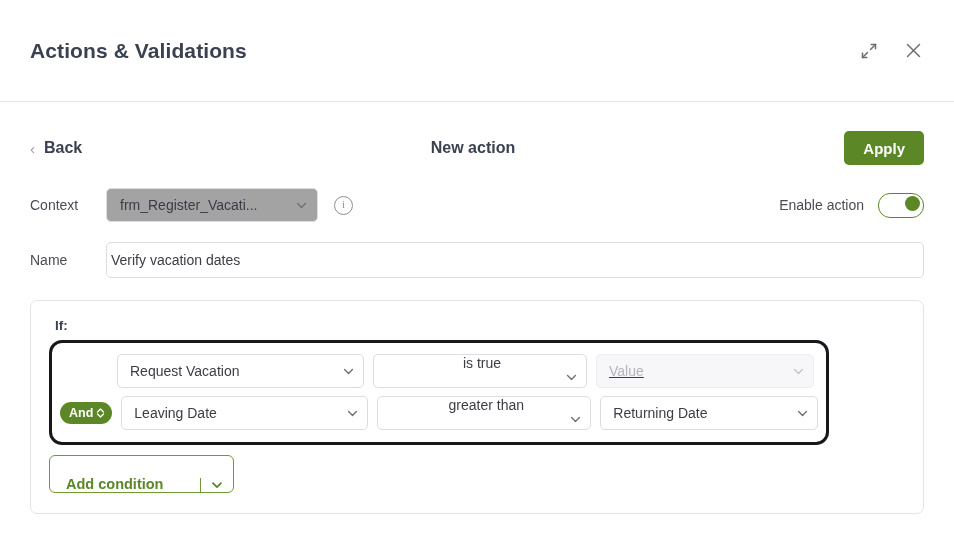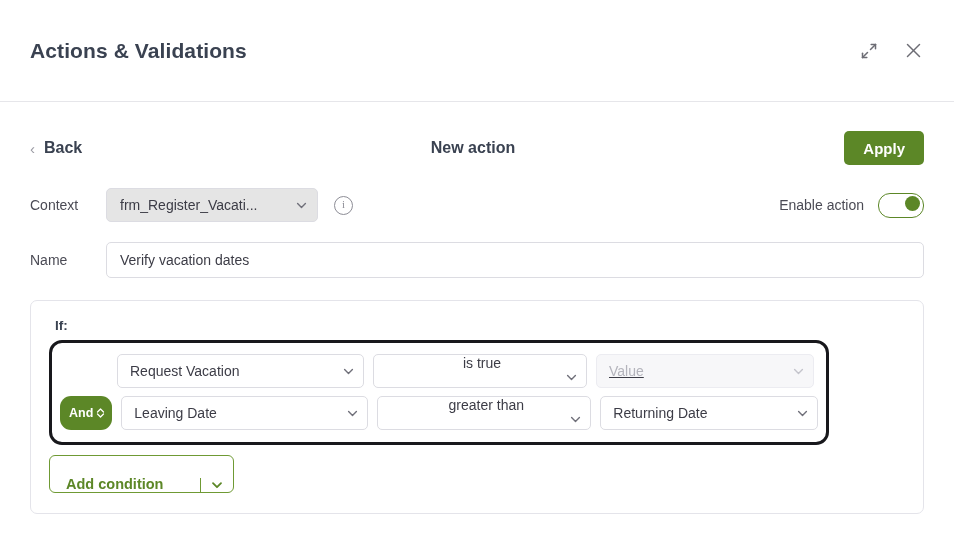--- a/index.html
+++ b/index.html
@@ -121,21 +121,21 @@
     color: #4b4b55;
     width: 76px;
     flex: 0 0 auto;
   }
   .ctx-select {
     width: 212px;
     height: 34px;
     box-sizing: border-box;
     border: 1px solid #dcdce2;
     border-radius: 5px;
-    background: #e5e5e5;
+    background: #a3a3a3;
     display: flex;
     align-items: center;
     padding: 0 9px 0 13px;
     cursor: pointer;
   }
   .ctx-select .val {
     font-size: 14px;
     color: #3c3c46;
     white-space: nowrap;
     overflow: hidden;
@@ -197,21 +197,21 @@
   .name-input {
     flex: 1 1 auto;
     height: 36px;
     box-sizing: border-box;
     border: 1px solid #dcdce2;
     border-radius: 5px;
     background: #fff;
     font-family: "Liberation Sans", sans-serif;
     font-size: 14px;
     color: #3c3c46;
-    padding: 0 13px;
+    padding: 0 4px;
     outline: none;
   }
 
   
   .cond-card {
     margin-top: 22px;
     border: 1px solid #e4e4ea;
     border-radius: 7px;
     padding: 14px 18px 20px 18px;
     box-sizing: border-box;
@@ -231,21 +231,21 @@
   .cond-row {
     display: flex;
     align-items: center;
     gap: 9px;
     height: 42px;
   }
   .and-pill {
     background: #5c8727;
     color: #fff;
     border-radius: 11px;
-    height: 34px;
+    height: 22px;
     padding: 0 7px 0 9px;
     display: flex;
     align-items: center;
     gap: 3px;
     font-size: 12.5px;
     font-weight: bold;
     cursor: pointer;
     flex: 0 0 auto;
   }
   .and-pill .ud { display: flex; flex-direction: column; line-height: 5px; }

